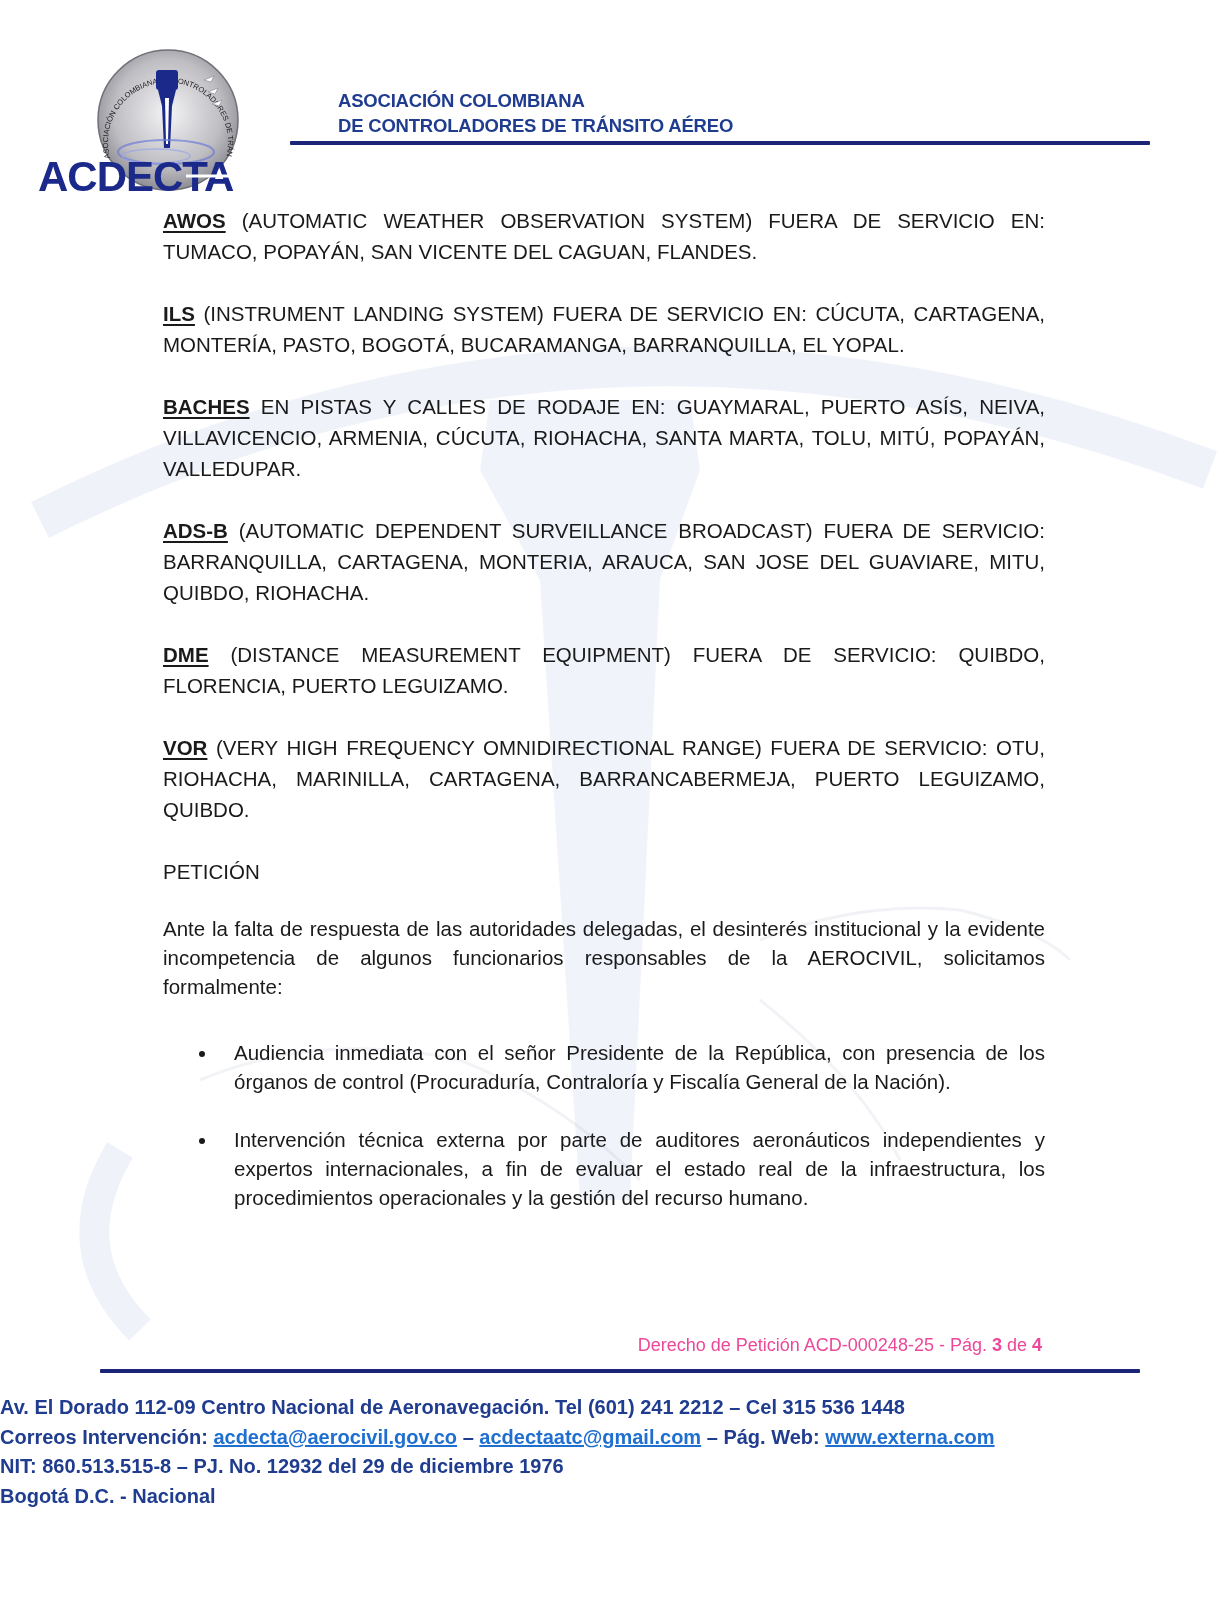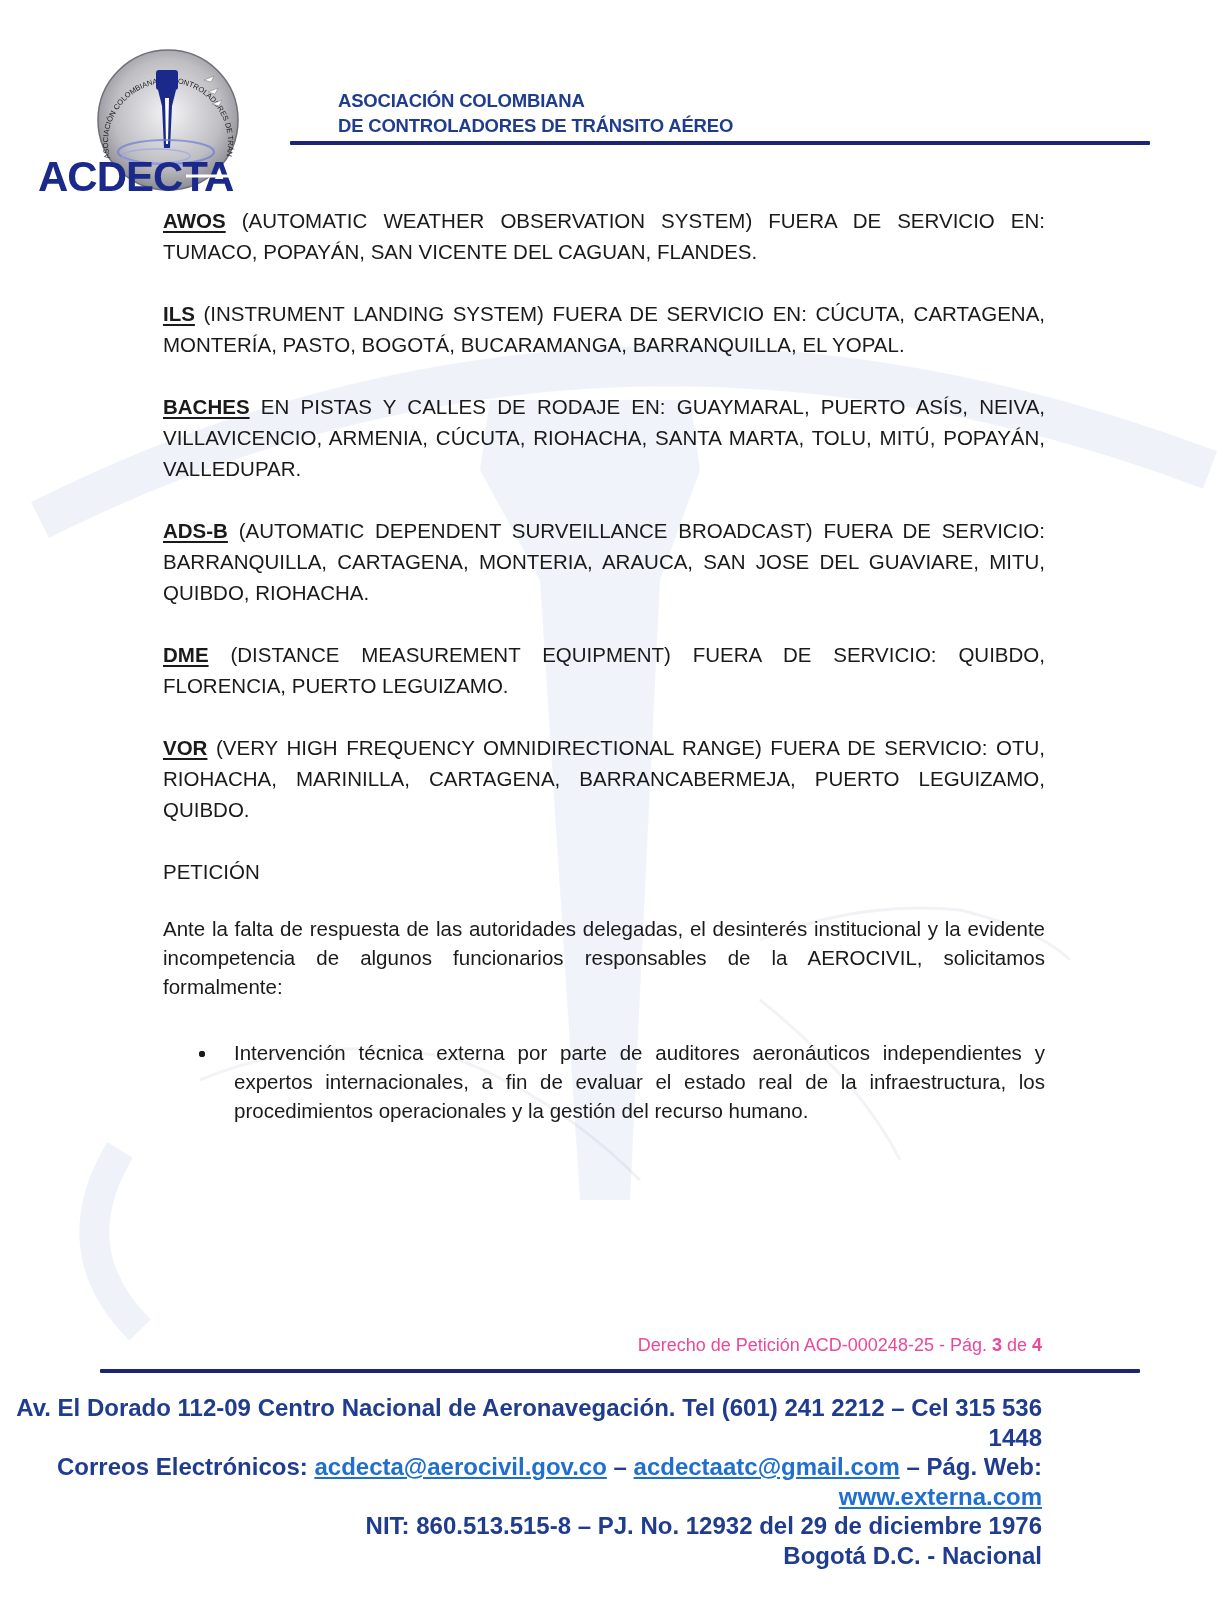--- a/index.html
+++ b/index.html
@@ -21,21 +21,21 @@
     .section-title { font-weight: normal; margin: 12px 0 27px 0; font-size: 20.5px; }
     .petition-intro { text-align: justify; line-height: 29px; margin: 0 0 37px 0; }
     .bullets { list-style: none; margin: 0; padding: 0; }
     .bullet-item { position: relative; padding-left: 71px; text-align: justify; line-height: 29px; margin-bottom: 29px; }
     .bullet-dot { position: absolute; left: 36px; top: 13px; width: 6px; height: 6px; border-radius: 50%; background: #1a1a1a; }
 
     
     .page-ref { position: absolute; right: 188px; top: 1335px; z-index: 2; font-size: 18px; color: #ec4899; }
     .page-ref b { font-weight: bold; }
     .footer-rule { position: absolute; left: 100px; top: 1369px; width: 1040px; height: 4px; background: #1b2477; z-index: 2; border-radius: 1px; }
-    .footer { position: absolute; left: 0; top: 1393px; width: 1042px; z-index: 2; text-align: right; color: #1f3c8f; font-weight: bold; font-size: 24px; line-height: 29.5px; }
+    .footer { position: absolute; left: 0; top: 1393px; width: 1042px; z-index: 2; text-align: left; color: #1f3c8f; font-weight: bold; font-size: 20px; line-height: 29.5px; }
     .footer a { color: #1f6fd1; text-decoration: underline; font-weight: bold; }
     .footer .line { display: block; }
   </style>
 </head>
 <body>
 
 <svg class="watermark" viewBox="0 0 1230 1600">
   <g opacity="0.09" fill="none" stroke="#5a6fc8" stroke-width="40">
     <path d="M 40 520 Q 600 240 1210 470"></path>
     <path d="M 120 1150 Q 60 1250 140 1330" stroke-width="30"></path>
@@ -90,34 +90,35 @@
   <p class="para"><span class="term">ADS-B</span><span> (AUTOMATIC DEPENDENT SURVEILLANCE BROADCAST) FUERA DE SERVICIO: BARRANQUILLA, CARTAGENA, MONTERIA, ARAUCA, SAN JOSE DEL GUAVIARE, MITU, QUIBDO, RIOHACHA.</span></p>
   <p class="para"><span class="term">DME</span><span> (DISTANCE MEASUREMENT EQUIPMENT) FUERA DE SERVICIO: QUIBDO, FLORENCIA, PUERTO LEGUIZAMO.</span></p>
   <p class="para"><span class="term">VOR</span><span> (VERY HIGH FREQUENCY OMNIDIRECTIONAL RANGE) FUERA DE SERVICIO: OTU, RIOHACHA, MARINILLA, CARTAGENA, BARRANCABERMEJA, PUERTO LEGUIZAMO, QUIBDO.</span></p>
 
   <div class="section-title">PETICIÓN</div>
   <p class="petition-intro">Ante la falta de respuesta de las autoridades delegadas, el desinterés institucional y la evidente incompetencia de algunos funcionarios responsables de la AEROCIVIL, solicitamos formalmente:</p>
 
   <ul class="bullets">
     <li class="bullet-item">
       <span class="bullet-dot"></span>
+      <span>Audiencia inmediata con el señor Presidente de la República, con presencia de los órganos de control (Procuraduría, Contraloría y Fiscalía General de la Nación).</span>
     </li>
     <li class="bullet-item">
       <span class="bullet-dot"></span>
       <span>Intervención técnica externa por parte de auditores aeronáuticos independientes y expertos internacionales, a fin de evaluar el estado real de la infraestructura, los procedimientos operacionales y la gestión del recurso humano.</span>
     </li>
   </ul>
 </div>
 
 <div class="page-ref">
   <span>Derecho de Petición ACD-000248-25 - </span><span>Pág. </span><b>3</b><span> de </span><b>4</b>
 </div>
 
 <div class="footer-rule"></div>
 
 <div class="footer">
   <span class="line">Av. El Dorado 112-09 Centro Nacional de Aeronavegación. Tel (601) 241 2212 – Cel 315 536 1448</span>
   <span class="line">
-    <span>Correos Electrónicos: </span><a>acdecta@aerocivil.gov.co</a><span> – </span><a>acdectaatc@gmail.com</a><span> – Pág. Web: </span><a>www.externa.com</a>
+    <span>Correos Intervención: </span><a>acdecta@aerocivil.gov.co</a><span> – </span><a>acdectaatc@gmail.com</a><span> – Pág. Web: </span><a>www.externa.com</a>
   </span>
   <span class="line">NIT: 860.513.515-8 – PJ. No. 12932 del 29 de diciembre 1976</span>
   <span class="line">Bogotá D.C. - Nacional</span>
 </div>
 
 </body></html>

